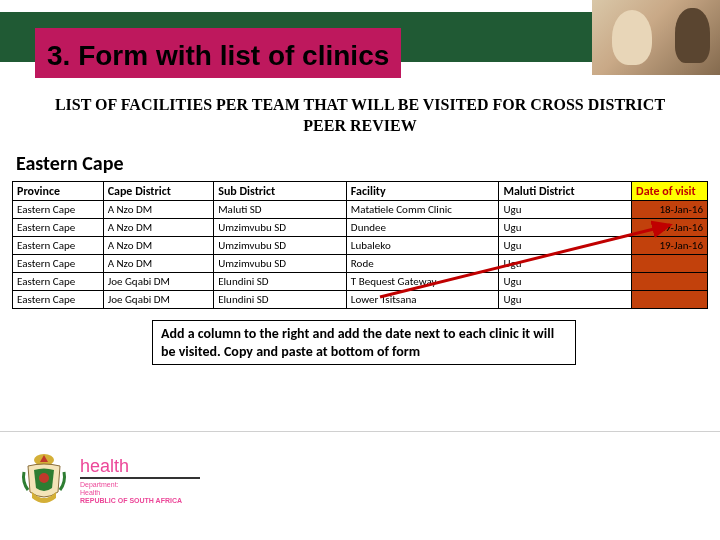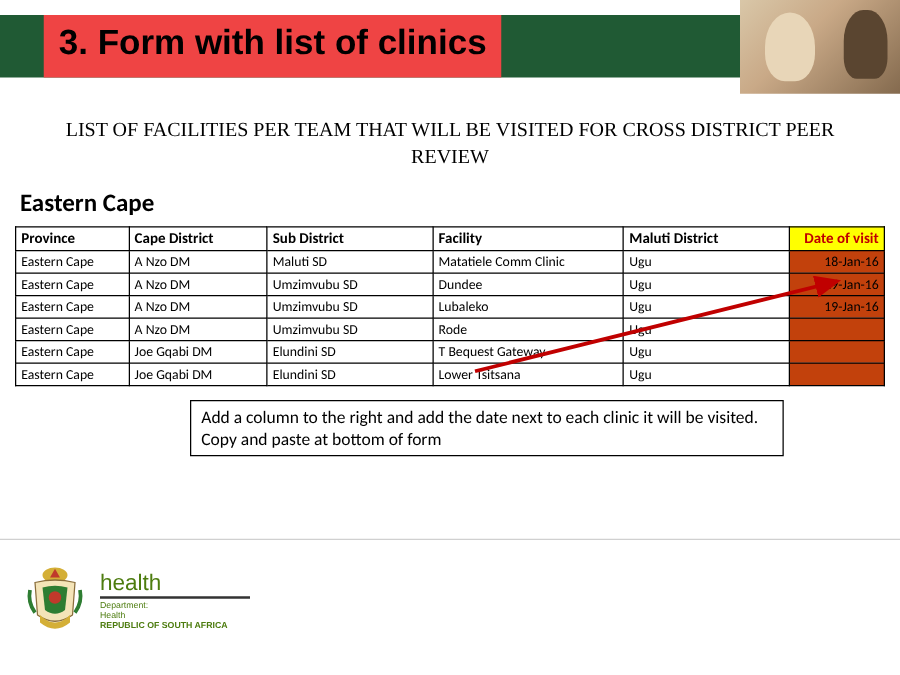--- a/index.html
+++ b/index.html
@@ -6,25 +6,25 @@
   body { width: 720px; height: 540px; font-family: Calibri, Arial, sans-serif; background: #fff; position: relative; overflow: hidden; }
 
   .header-band {
     position: absolute;
     top: 12px; left: 0;
     width: 600px; height: 50px;
     background: #205a34;
   }
   .header-title-box {
     position: absolute;
-    top: 12px; left: 35px;
+    top: 28px; left: 35px;
     height: 50px;
-    background: #ef4444;
+    background: #be185d;
     padding: 6px 12px 6px 12px;
-    display: flex; align-items: flex-start;
+    display: flex; align-items: flex-end;
   }
   .header-title {
     font-size: 28px;
     font-weight: 700;
     color: #000;
     font-family: Arial, sans-serif;
   }
   .header-photo {
     position: absolute;
     top: 0; right: 0;
@@ -47,21 +47,21 @@
     border-radius: 45% 45% 30% 30%;
   }
 
   .form-area {
     position: absolute;
     top: 95px; left: 12px;
     width: 696px;
   }
   .form-title {
     font-family: "Times New Roman", serif;
-    font-weight: 400;
+    font-weight: 700;
     font-size: 16px;
     color: #000;
     text-align: center;
     padding: 0 40px;
     line-height: 1.3;
   }
   .region-name {
     font-family: Calibri, Arial, sans-serif;
     font-weight: 700;
     font-size: 20px;
@@ -86,21 +86,20 @@
     height: 17px;
     white-space: nowrap;
   }
   .clinic-table th {
     font-weight: 700;
     font-size: 12px;
   }
   .clinic-table th.date-head {
     background: #ffff00;
     color: #c00000;
-    text-align: right;
   }
   .clinic-table td.date-cell {
     background: #c2410c;
     text-align: right;
   }
 
   .col-province { width: 82px; }
   .col-host     { width: 100px; }
   .col-sub      { width: 120px; }
   .col-facility { width: 138px; }
@@ -110,27 +109,27 @@
   .arrow-svg {
     position: absolute;
     top: 215px; left: 370px;
     width: 320px; height: 90px;
     pointer-events: none;
   }
 
   .instruction-box {
     position: absolute;
     top: 320px; left: 152px;
-    width: 475px;
+    width: 424px;
     border: 1px solid #000;
     background: #fff;
     padding: 4px 8px;
     font-family: Calibri, Arial, sans-serif;
     font-size: 14px;
-    font-weight: 400;
+    font-weight: 700;
     line-height: 1.25;
   }
 
   .footer {
     position: absolute;
     left: 18px; bottom: 30px;
     width: 684px;
     display: flex;
     align-items: center;
     gap: 10px;
@@ -145,21 +144,21 @@
 
   .coat-of-arms {
     width: 52px; height: 58px;
     position: relative;
   }
   .coat-of-arms svg { width: 100%; height: 100%; }
 
   .dept-text {
     display: flex; flex-direction: column;
     font-family: Arial, sans-serif;
-    color: #4d7c0f;
+    color: #ec4899;
   }
   .dept-health {
     font-size: 18px;
     font-weight: 400;
     line-height: 1;
     border-bottom: 2px solid #333;
     padding-bottom: 2px;
     margin-bottom: 2px;
     width: 120px;
   }

